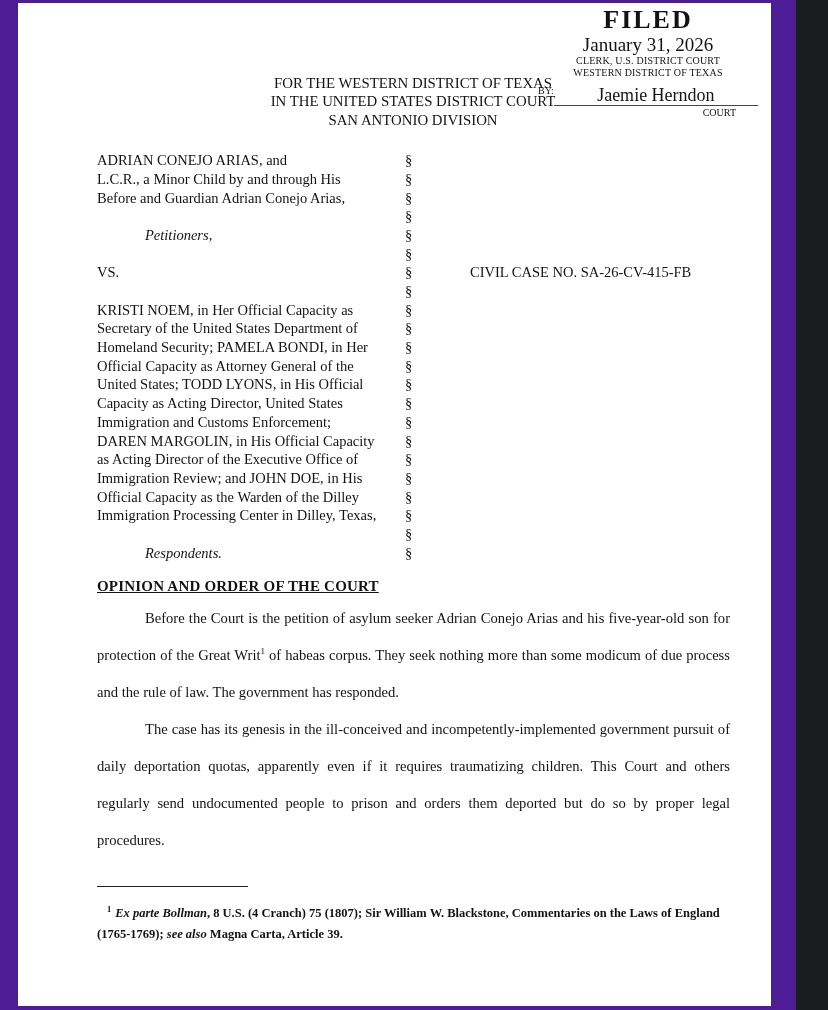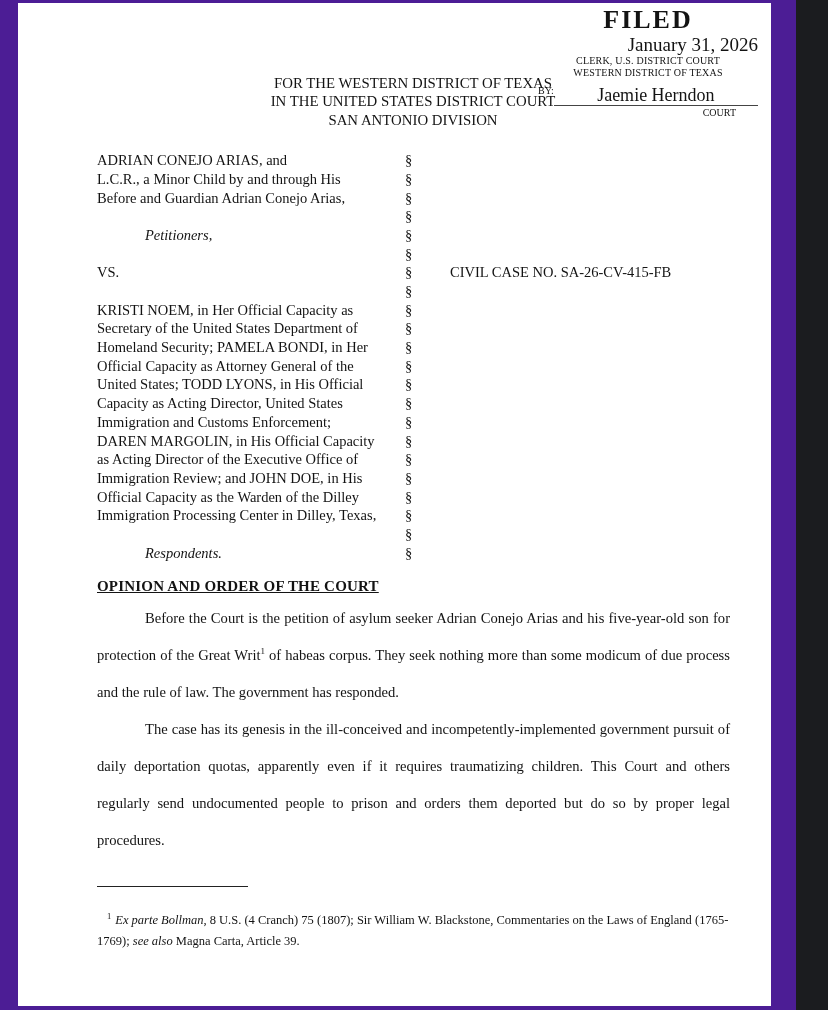--- a/index.html
+++ b/index.html
@@ -38,21 +38,20 @@
   }
   .filed-big {
     font-size: 26px;
     font-weight: bold;
     letter-spacing: 2px;
     line-height: 28px;
   }
   .filed-date {
     font-size: 19px;
     line-height: 21px;
-    text-align: right;
   }
   .clerk-line {
     font-size: 10px;
     line-height: 11.5px;
     letter-spacing: 0.2px;
   }
   .by-row {
     display: flex;
     align-items: flex-start;
     margin-top: 7px;
@@ -102,21 +101,21 @@
   .cap-row.italic-indent .cap-text {
     font-style: italic;
     padding-left: 48px;
     width: 260px;
   }
   .cap-sec {
     flex: 0 0 auto;
   }
   .case-number {
     position: absolute;
-    left: 353px;
+    left: 373px;
     top: 112.2px;
     height: 18.7px;
     line-height: 18.7px;
     white-space: nowrap;
     font-family: Liberation Serif, serif;
   }
   
   .opinion-title {
     margin-top: 16px;
     font-size: 15px;
@@ -143,23 +142,23 @@
   
   .footnote {
     margin-top: 27px;
     width: 633px;
   }
   .fn-sep {
     width: 151px;
     border-top: 1.6px solid #222;
   }
   .fn-text {
-    margin-top: 23px;
+    margin-top: 16px;
     font-size: 12.5px;
-    font-weight: normal;
+    font-weight: bold;
     line-height: 21px;
     padding-left: 0;
   }
   .fn-num {
     font-size: 8.5px;
     vertical-align: super;
     line-height: 0;
     margin-left: 10px;
     margin-right: 4px;
   }

